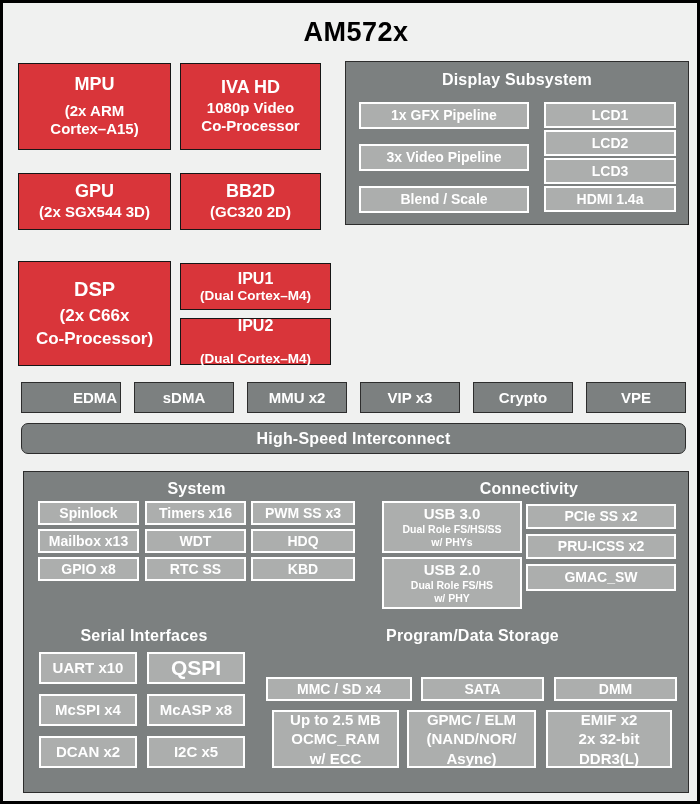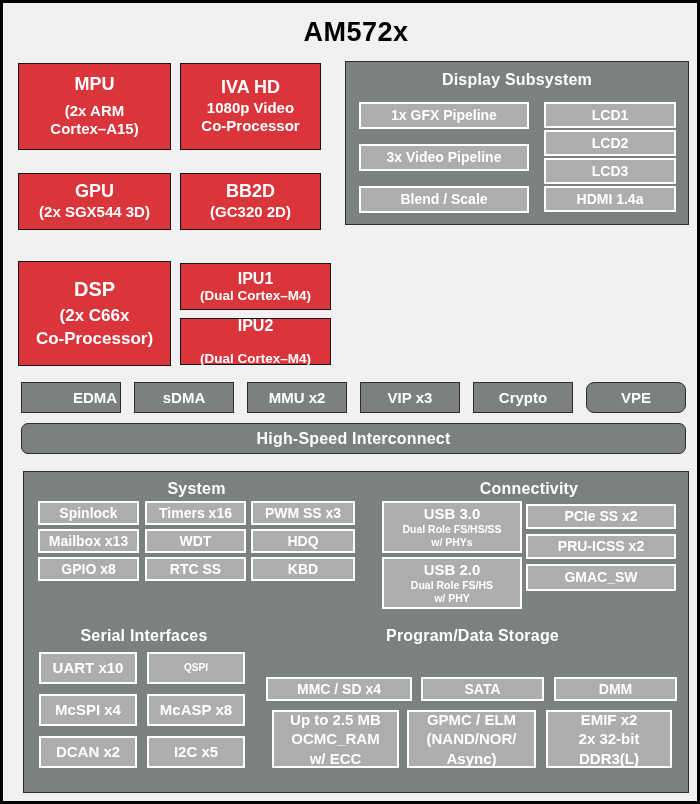--- a/index.html
+++ b/index.html
@@ -111,21 +111,21 @@
     <div class="light-box" style="left:198px;top:68px;width:132px;height:26px;">LCD2</div>
     <div class="light-box" style="left:198px;top:96px;width:132px;height:26px;">LCD3</div>
     <div class="light-box" style="left:198px;top:124px;width:132px;height:26px;">HDMI 1.4a</div>
   </div>
 
   <div class="gray-box" style="left:18px;top:379px;width:100px;height:31px;padding-left:48px;">EDMA</div>
   <div class="gray-box" style="left:131px;top:379px;width:100px;height:31px;">sDMA</div>
   <div class="gray-box" style="left:244px;top:379px;width:100px;height:31px;">MMU x2</div>
   <div class="gray-box" style="left:357px;top:379px;width:100px;height:31px;">VIP x3</div>
   <div class="gray-box" style="left:470px;top:379px;width:100px;height:31px;">Crypto</div>
-  <div class="gray-box" style="left:583px;top:379px;width:100px;height:31px;border-radius:8px;">VPE</div>
+  <div class="gray-box" style="left:583px;top:379px;width:100px;height:31px;">VPE</div>
 
   <div class="gray-box hsi" style="left:18px;top:420px;width:665px;height:31px;">High-Speed Interconnect</div>
 
   <div class="panel" style="left:20px;top:468px;width:666px;height:322px;">
 
     <div class="panel-title" style="left:14px;top:8px;width:317px;">System</div>
     <div class="light-box" style="left:14px;top:29px;width:101px;height:24px;">Spinlock</div>
     <div class="light-box" style="left:121px;top:29px;width:101px;height:24px;">Timers x16</div>
     <div class="light-box" style="left:227px;top:29px;width:104px;height:24px;">PWM SS x3</div>
     <div class="light-box" style="left:14px;top:57px;width:101px;height:24px;">Mailbox x13</div>
@@ -145,21 +145,21 @@
       <div class="lb-name">USB 2.0</div>
       <div class="lb-sub">Dual Role FS/HS</div>
       <div class="lb-sub">w/ PHY</div>
     </div>
     <div class="light-box" style="left:502px;top:32px;width:150px;height:25px;">PCIe SS x2</div>
     <div class="light-box" style="left:502px;top:62px;width:150px;height:25px;">PRU-ICSS x2</div>
     <div class="light-box" style="left:502px;top:92px;width:150px;height:27px;">GMAC_SW</div>
 
     <div class="panel-title" style="left:0px;top:155px;width:240px;">Serial Interfaces</div>
     <div class="light-box" style="left:15px;top:180px;width:98px;height:32px;font-size:15px;">UART x10</div>
-    <div class="light-box" style="left:123px;top:180px;width:98px;height:32px;font-size:10px;">QSPI</div>
+    <div class="light-box" style="left:123px;top:180px;width:98px;height:32px;font-size:21px;">QSPI</div>
     <div class="light-box" style="left:15px;top:222px;width:98px;height:32px;font-size:15px;">McSPI x4</div>
     <div class="light-box" style="left:123px;top:222px;width:98px;height:32px;font-size:15px;">McASP x8</div>
     <div class="light-box" style="left:15px;top:264px;width:98px;height:32px;font-size:15px;">DCAN x2</div>
     <div class="light-box" style="left:123px;top:264px;width:98px;height:32px;font-size:15px;">I2C x5</div>
 
     <div class="panel-title" style="left:242px;top:155px;width:413px;">Program/Data Storage</div>
     <div class="light-box" style="left:242px;top:205px;width:146px;height:24px;">MMC / SD x4</div>
     <div class="light-box" style="left:397px;top:205px;width:123px;height:24px;">SATA</div>
     <div class="light-box" style="left:530px;top:205px;width:123px;height:24px;">DMM</div>
 

